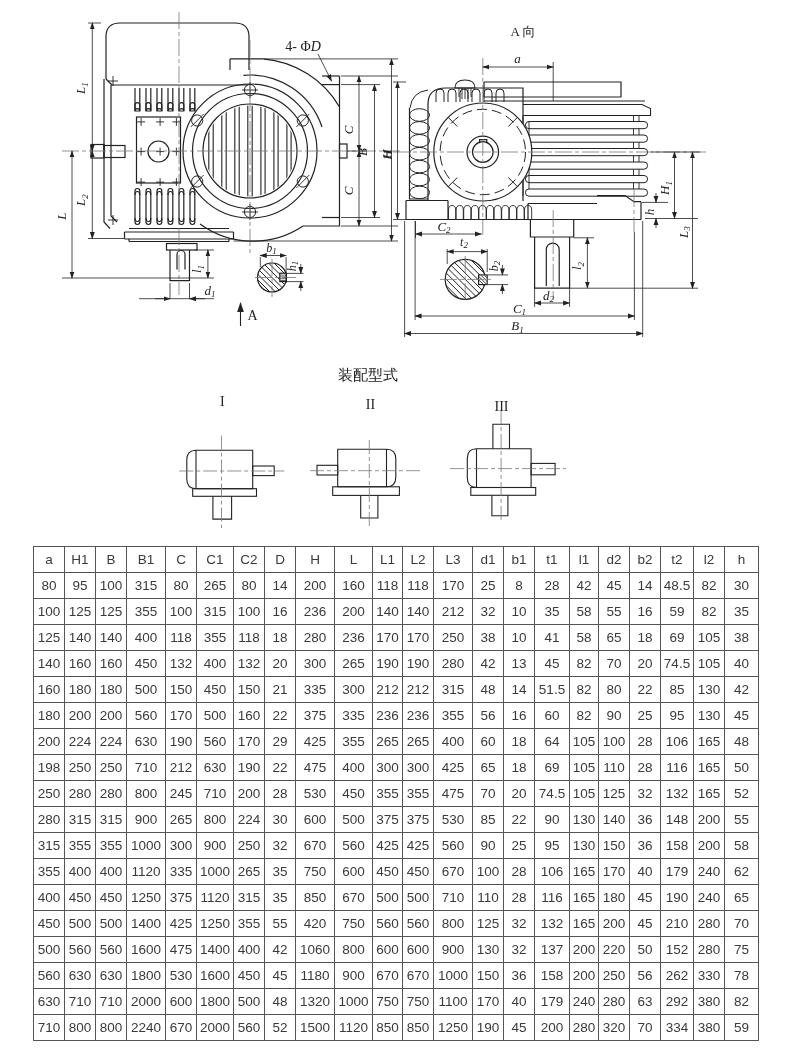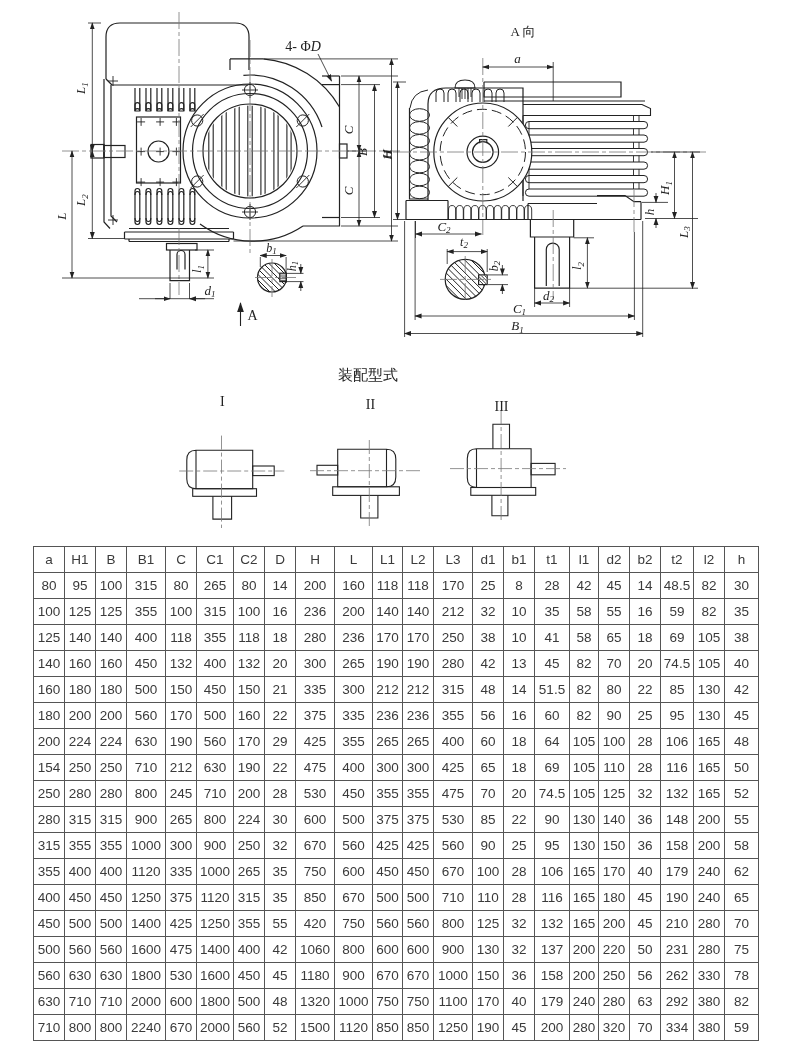--- a/index.html
+++ b/index.html
@@ -574,21 +574,21 @@
           <td>18</td>
           <td>64</td>
           <td>105</td>
           <td>100</td>
           <td>28</td>
           <td>106</td>
           <td>165</td>
           <td>48</td>
         </tr>
         <tr>
-          <td>154</td>
+          <td>198</td>
           <td>250</td>
           <td>250</td>
           <td>710</td>
           <td>212</td>
           <td>630</td>
           <td>190</td>
           <td>22</td>
           <td>475</td>
           <td>400</td>
           <td>300</td>
@@ -761,21 +761,21 @@
           <td>800</td>
           <td>600</td>
           <td>600</td>
           <td>900</td>
           <td>130</td>
           <td>32</td>
           <td>137</td>
           <td>200</td>
           <td>220</td>
           <td>50</td>
-          <td>231</td>
+          <td>152</td>
           <td>280</td>
           <td>75</td>
         </tr>
         <tr>
           <td>560</td>
           <td>630</td>
           <td>630</td>
           <td>1800</td>
           <td>530</td>
           <td>1600</td>

